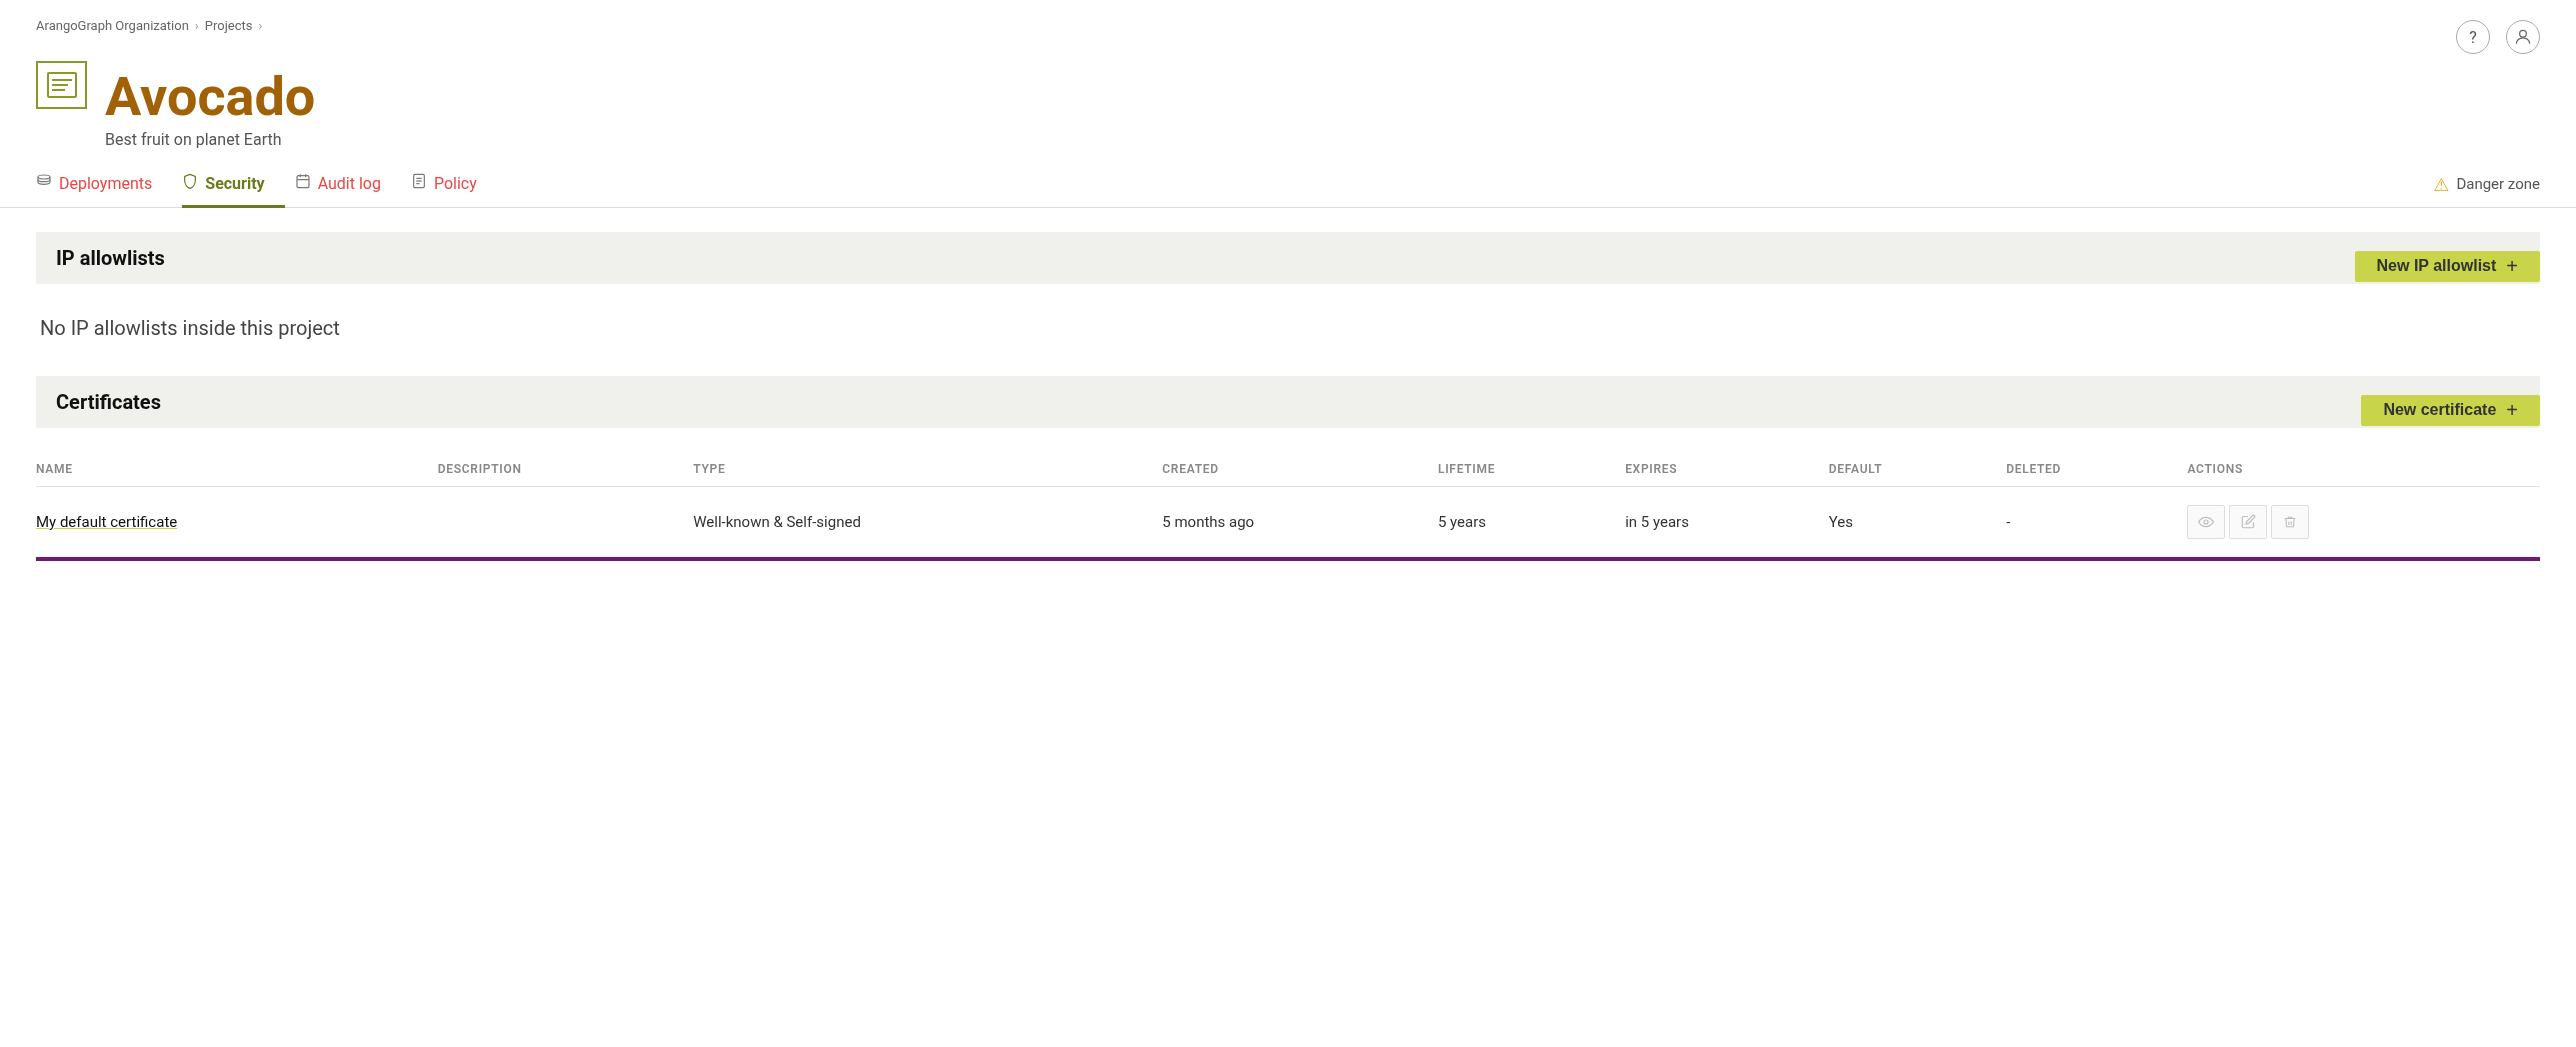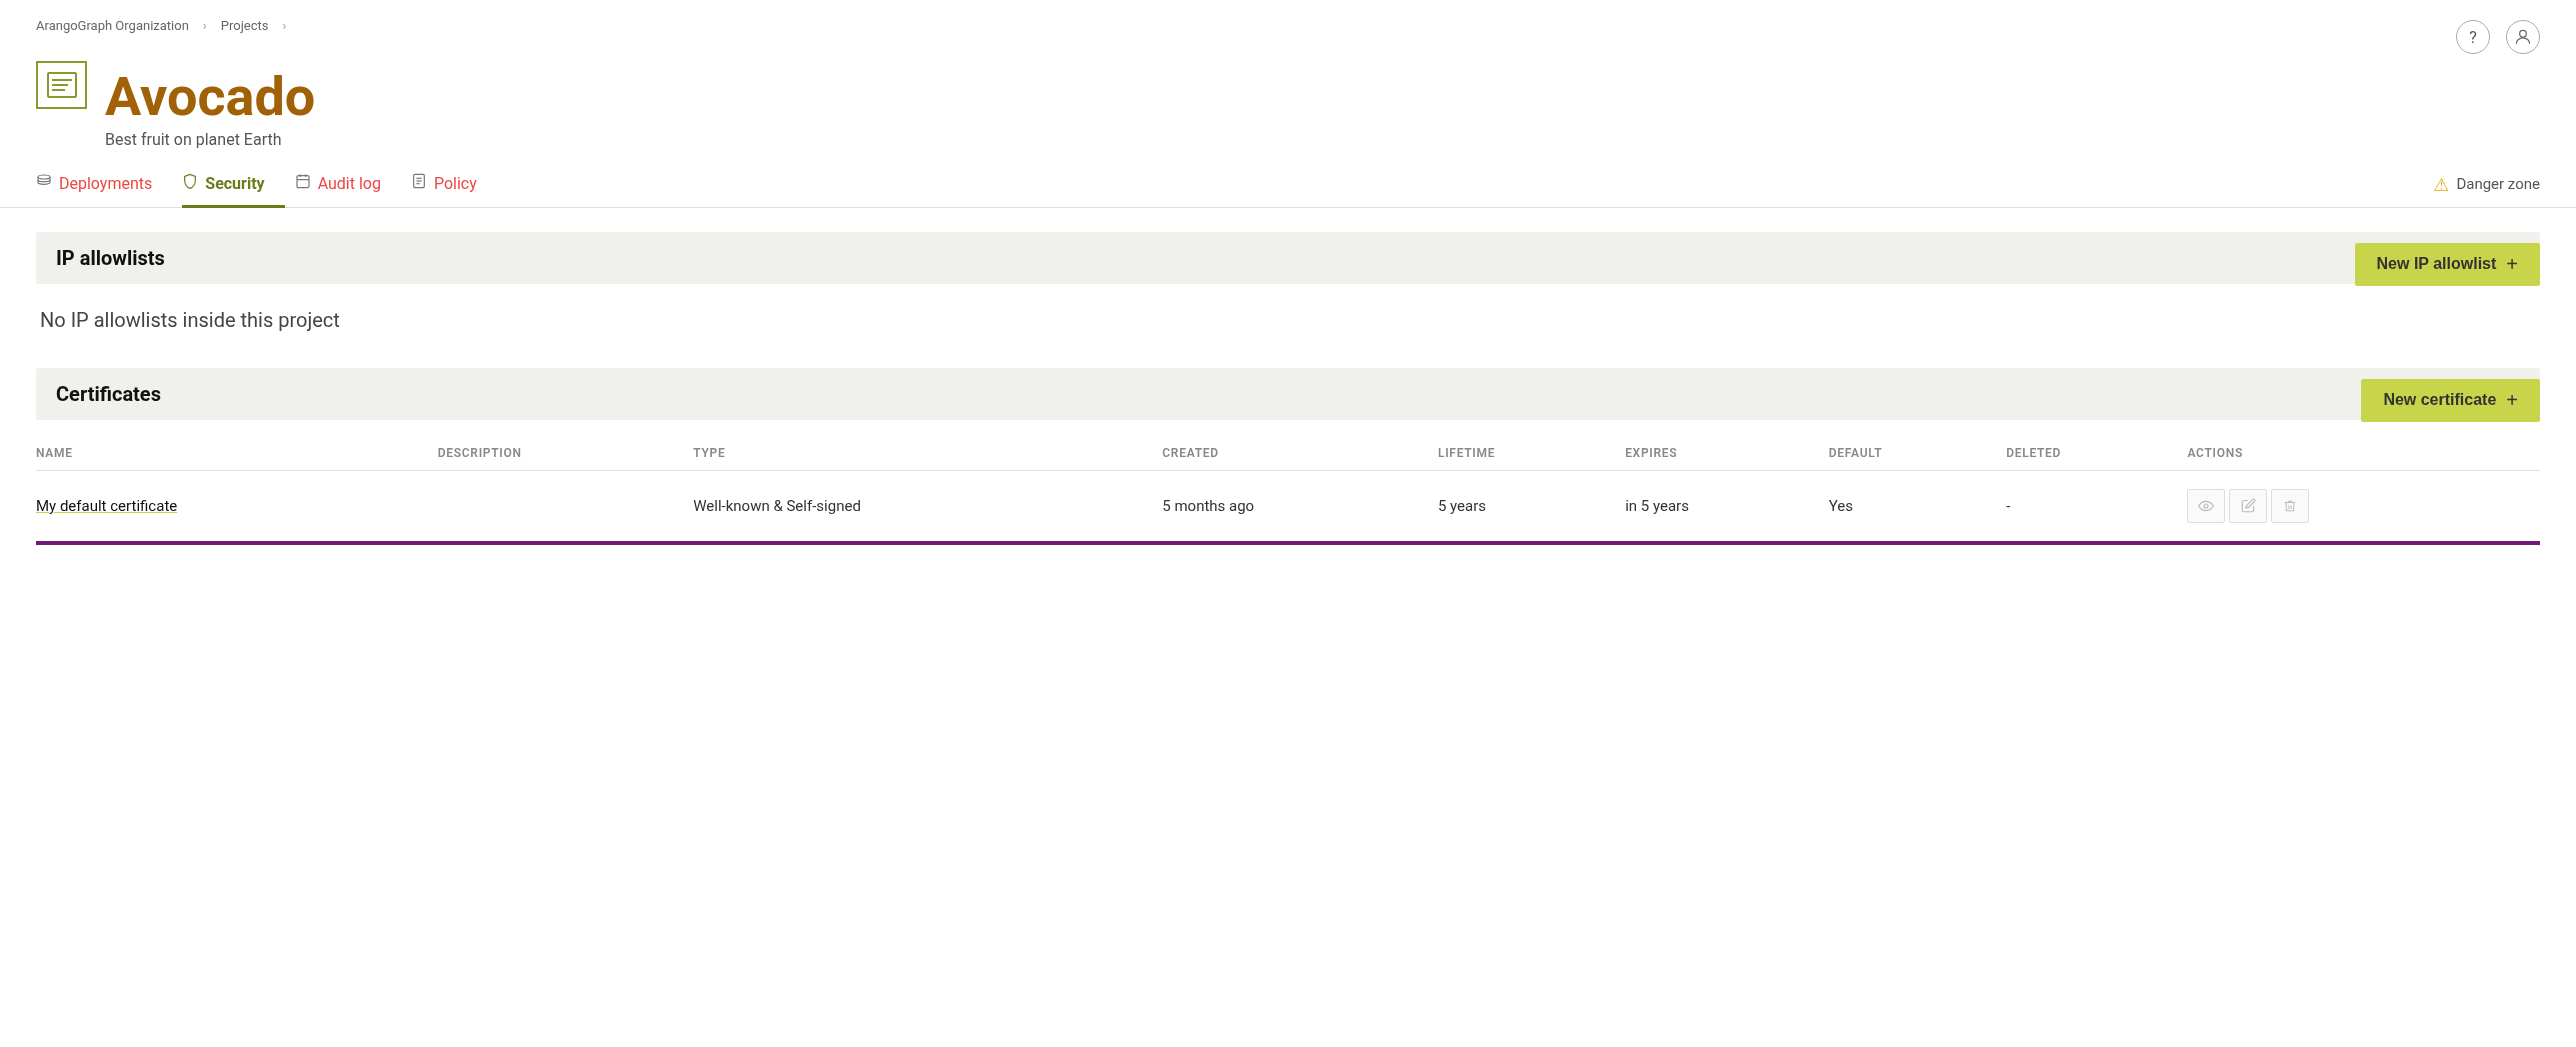--- a/index.html
+++ b/index.html
@@ -14,21 +14,21 @@
     .header {
       padding: 18px 36px 0 36px;
       position: relative;
     }
     .breadcrumb {
       font-size: 13px;
       color: #666;
       margin-bottom: 10px;
       display: flex;
       align-items: center;
-      gap: 14px;
+      gap: 6px;
     }
     .breadcrumb span { color: #666; }
     .breadcrumb .sep { color: #999; }
 
     .project-header {
       display: flex;
       align-items: center;
       gap: 18px;
       margin-bottom: 4px;
     }
@@ -135,41 +135,41 @@
     .section {
       margin-bottom: 28px;
     }
     .section-header {
       background: #f0f0ec;
       display: flex;
       align-items: center;
       justify-content: space-between;
       padding: 14px 20px;
       border-radius: 2px;
-      margin-bottom: 16px;
+      margin-bottom: 24px;
     }
     .section-title {
       font-size: 20px;
       font-weight: 700;
       color: #111;
     }
     .section-header-right {
       display: flex;
       align-items: center;
       gap: 20px;
     }
     .what-is-this {
       font-size: 14px;
       color: #aaa;
       cursor: pointer;
     }
     .btn-new {
       background: #c8d44a;
       border: none;
-      padding: 10px 22px;
+      padding: 4px 22px;
       font-size: 16px;
       font-weight: 700;
       color: #333;
       cursor: pointer;
       display: flex;
       align-items: center;
       gap: 10px;
       border-radius: 2px;
       white-space: nowrap;
     }

